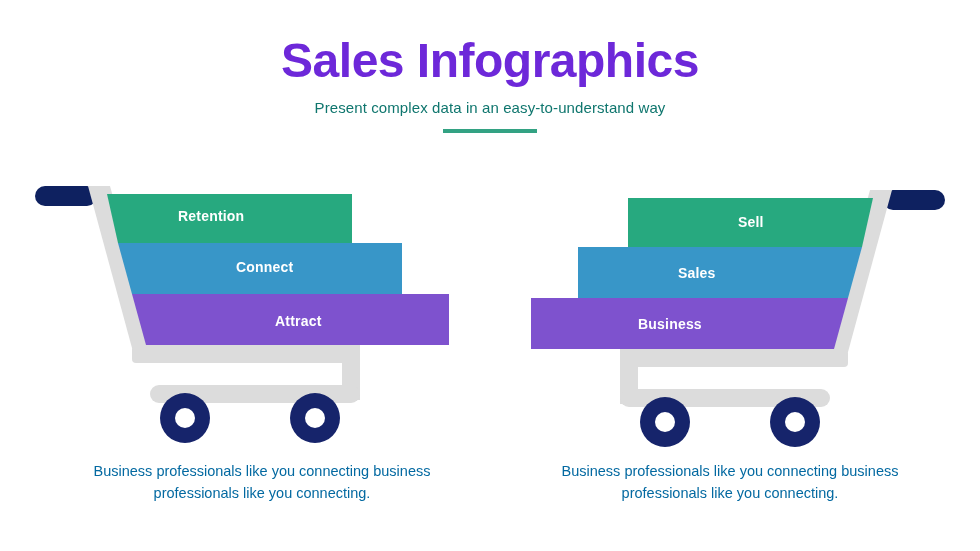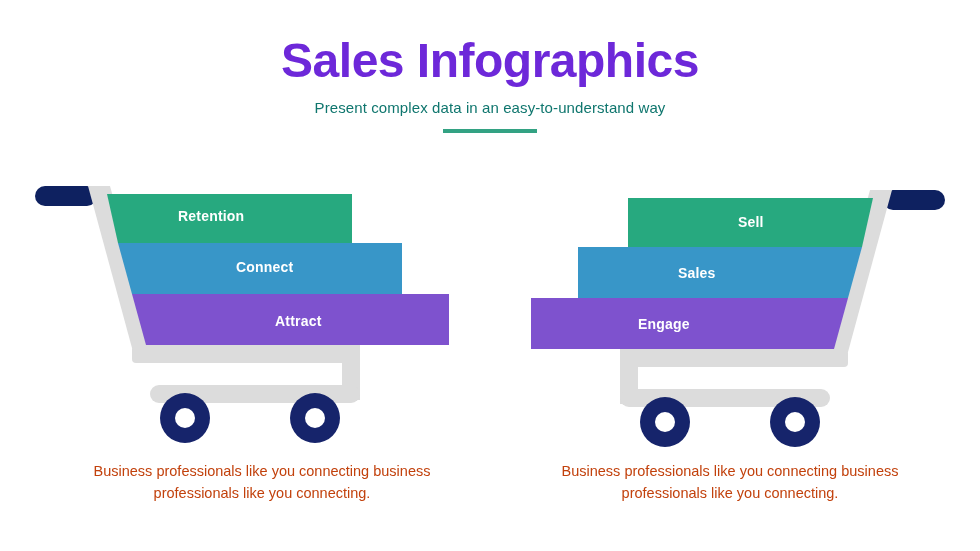--- a/index.html
+++ b/index.html
@@ -61,21 +61,21 @@
   }
 
   
   .caption {
     position:absolute;
     top:461px;
     width:400px;
     text-align:center;
     font-size:14.5px;
     line-height:1.5;
-    color:#c2410c;
+    color:#0369a1;
   }
   #caption-left  { left:62px; }
   #caption-right { left:530px; }
 </style>
 </head>
 <body>
 
 <div class="slide">
 
   <div class="header">
@@ -136,19 +136,19 @@
         <g>
           <circle cx="163" cy="242" r="25" fill="#16246b"></circle>
           <circle cx="163" cy="242" r="10" fill="#ffffff"></circle>
           <circle cx="293" cy="242" r="25" fill="#16246b"></circle>
           <circle cx="293" cy="242" r="10" fill="#ffffff"></circle>
         </g>
       </g>
     </svg>
     <span class="bar-label" style="left:230px; top:34px;">Sell</span>
     <span class="bar-label" style="left:170px; top:85px;">Sales</span>
-    <span class="bar-label" style="left:130px; top:136px;">Engage</span>
+    <span class="bar-label" style="left:130px; top:136px;">Business</span>
   </div>
 
   <div class="caption" id="caption-left">Business professionals like you connecting business professionals like you connecting.</div>
   <div class="caption" id="caption-right">Business professionals like you connecting business professionals like you connecting.</div>
 
 </div>
 
 </body></html>

